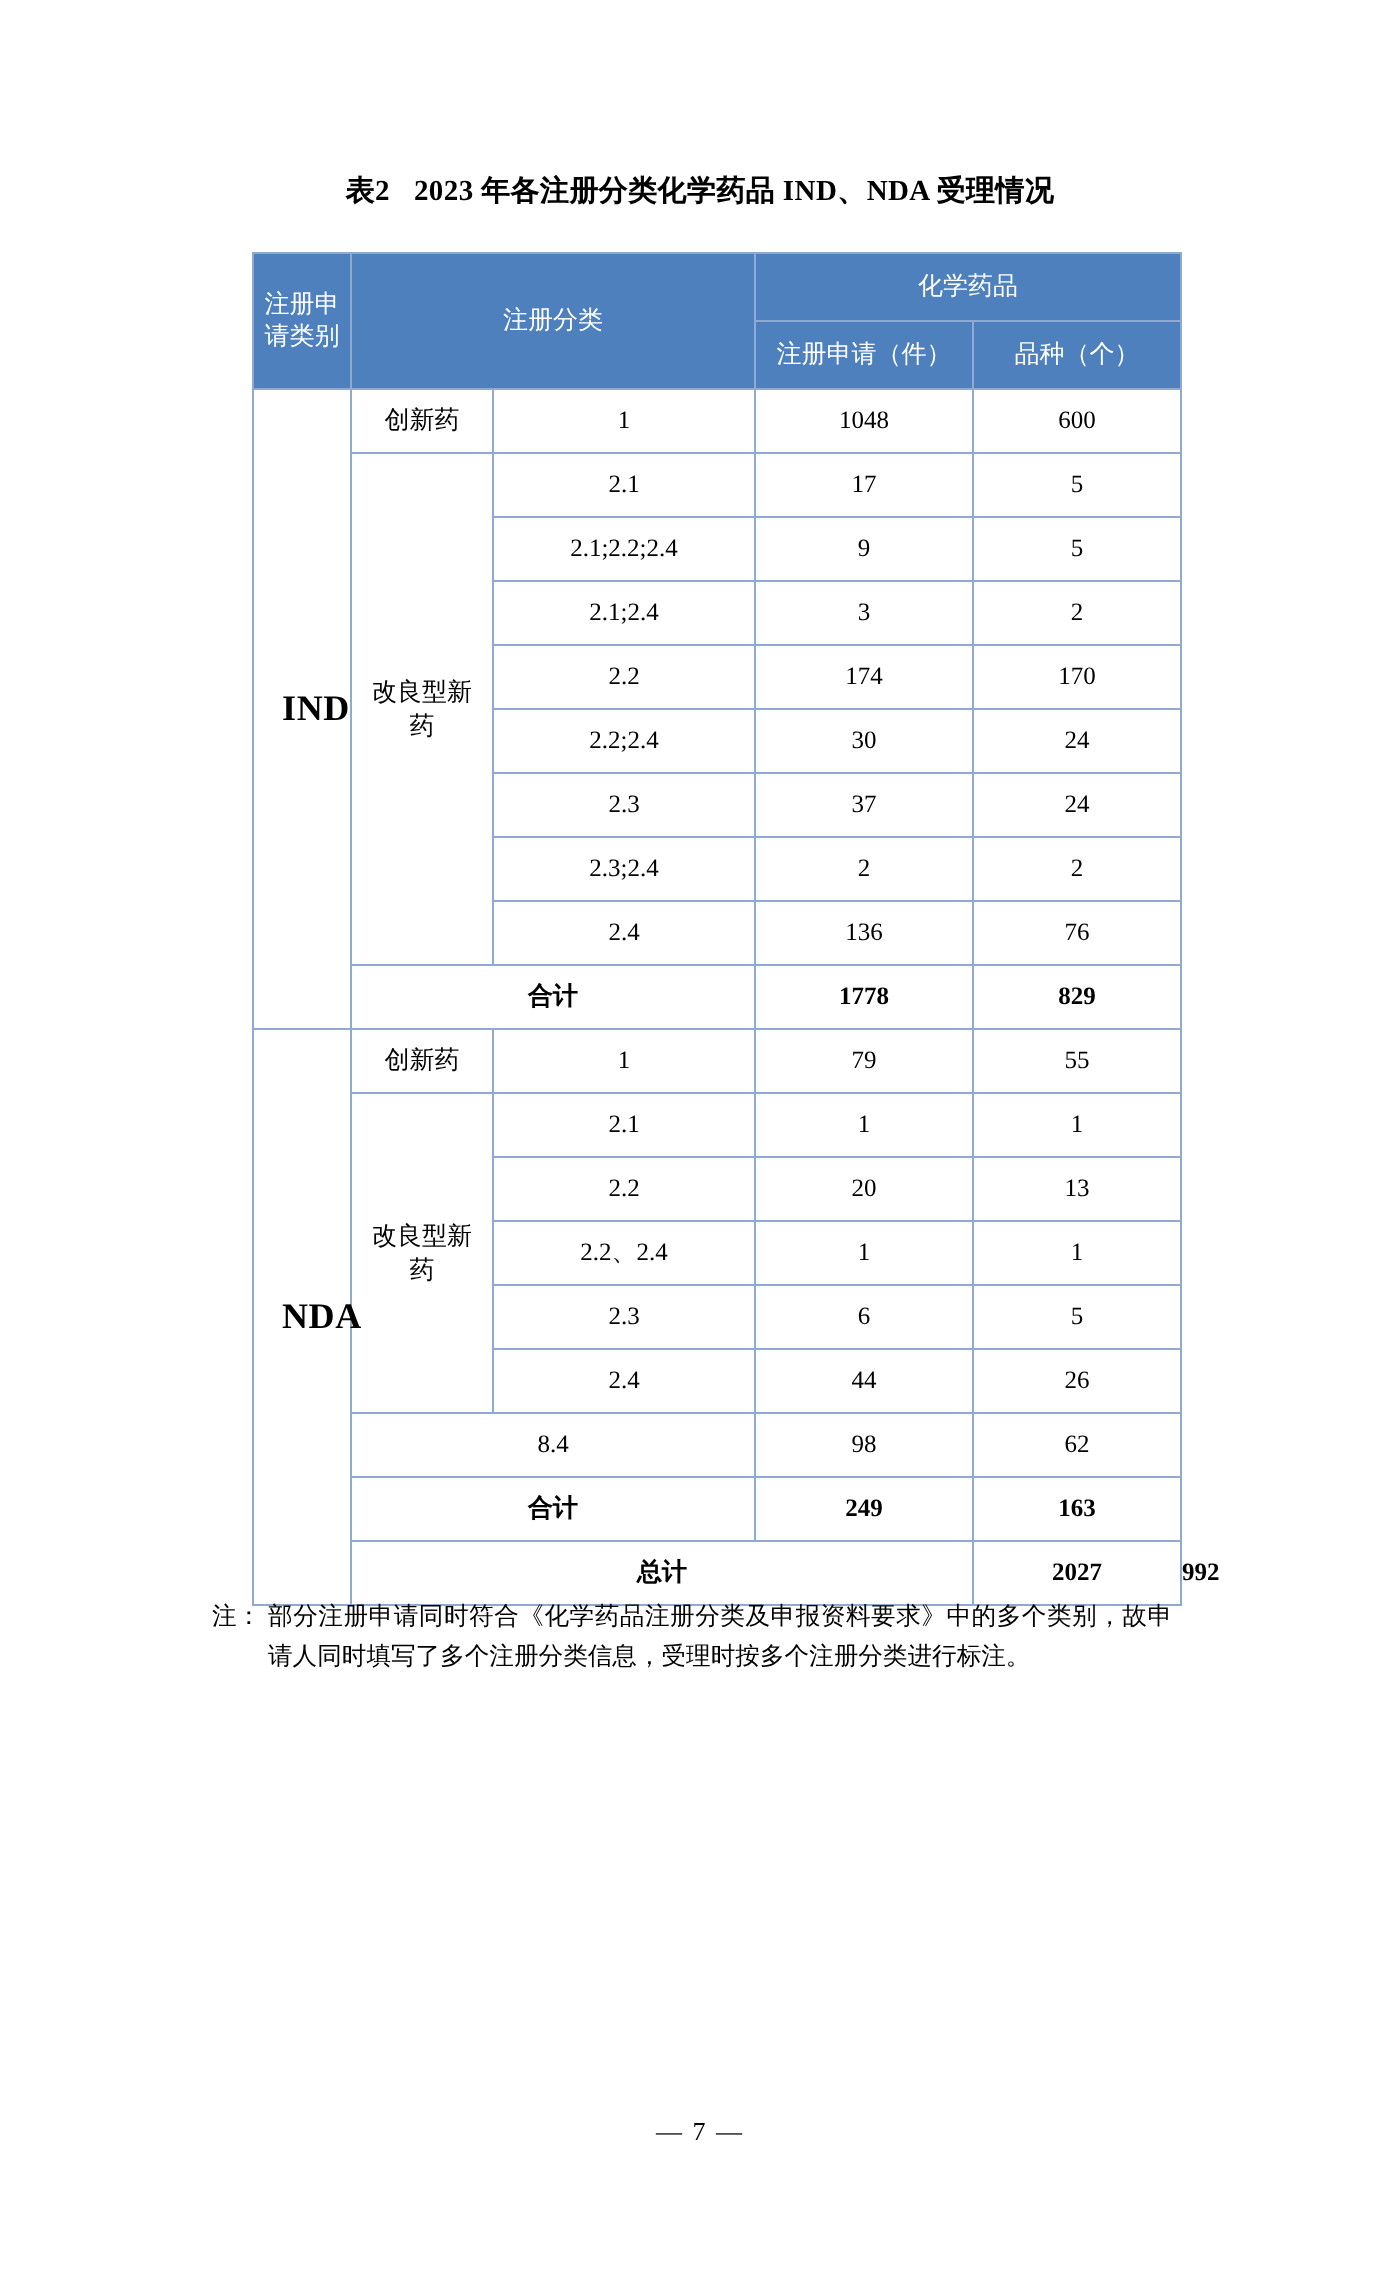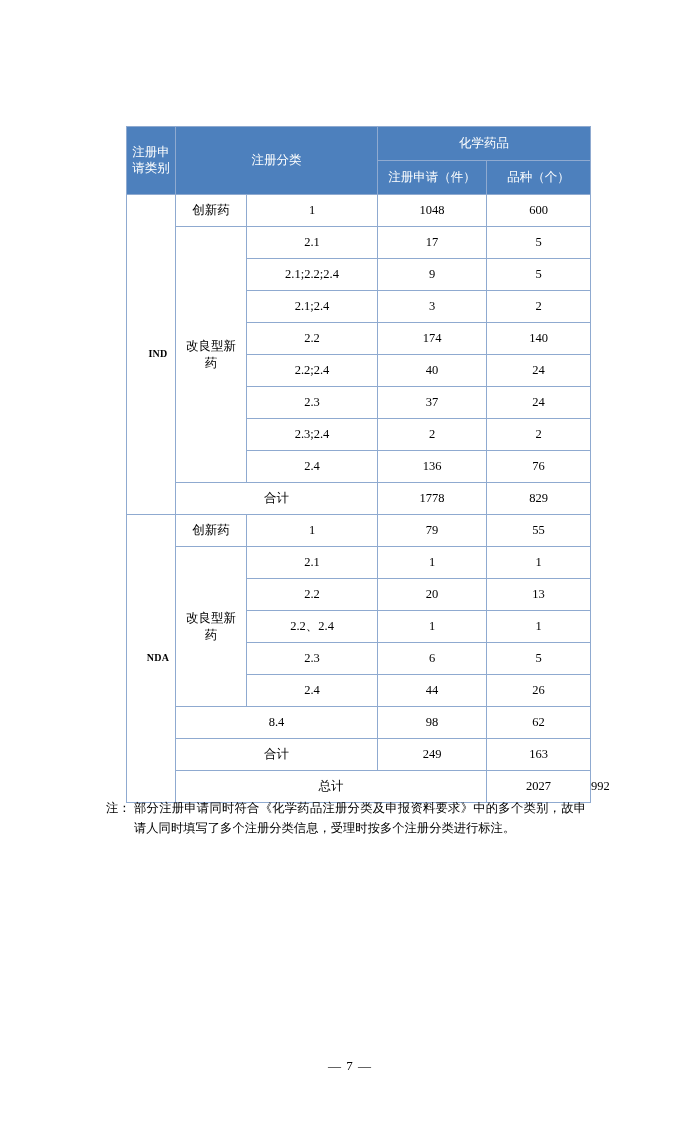--- a/index.html
+++ b/index.html
@@ -62,28 +62,28 @@
     border-color: #7ba0cd;
   }
   th.h-cat   { height: 66px; }
   th.h-class { height: 66px; }
   th.h-group { height: 33px; }
   th.h-sub   { height: 33px; }
 
   tbody td { height: 31px; }
   tbody td.catcell {
     font-weight: bold;
-    font-size: 10px;
+    font-size: 18px;
     letter-spacing: 0.3px;
     padding-left: 14px;
   }
   tbody td.subtotal,
   tbody td.grandtotal,
   tbody td.num-bold {
-    font-weight: normal;
+    font-weight: bold;
     margin-top: 44px;
   }
   tbody td.wrapcell {
     line-height: 1.3;
     padding: 0 4px;
   }
 
   .footnote {
     position: absolute;
     left: 106px;
@@ -110,20 +110,21 @@
     text-align: center;
     font-size: 13px;
     letter-spacing: 1px;
   }
 </style>
 </head>
 <body>
 
 <div class="page">
 
+  <div class="table-title"><span>表2</span><span class="ttl-gap"></span><span>2023 年各注册分类化学药品 IND、NDA 受理情况</span></div>
 
   <table class="reg-table">
     <colgroup>
       <col style="width:49px">
       <col style="width:71px">
       <col style="width:131px">
       <col style="width:109px">
       <col style="width:104px">
     </colgroup>
     <thead>
@@ -159,25 +160,25 @@
         <td>5</td>
       </tr>
       <tr>
         <td>2.1;2.4</td>
         <td>3</td>
         <td>2</td>
       </tr>
       <tr>
         <td>2.2</td>
         <td>174</td>
-        <td>140</td>
+        <td>170</td>
       </tr>
       <tr>
         <td>2.2;2.4</td>
-        <td>40</td>
+        <td>30</td>
         <td>24</td>
       </tr>
       <tr>
         <td>2.3</td>
         <td>37</td>
         <td>24</td>
       </tr>
       <tr>
         <td>2.3;2.4</td>
         <td>2</td>

